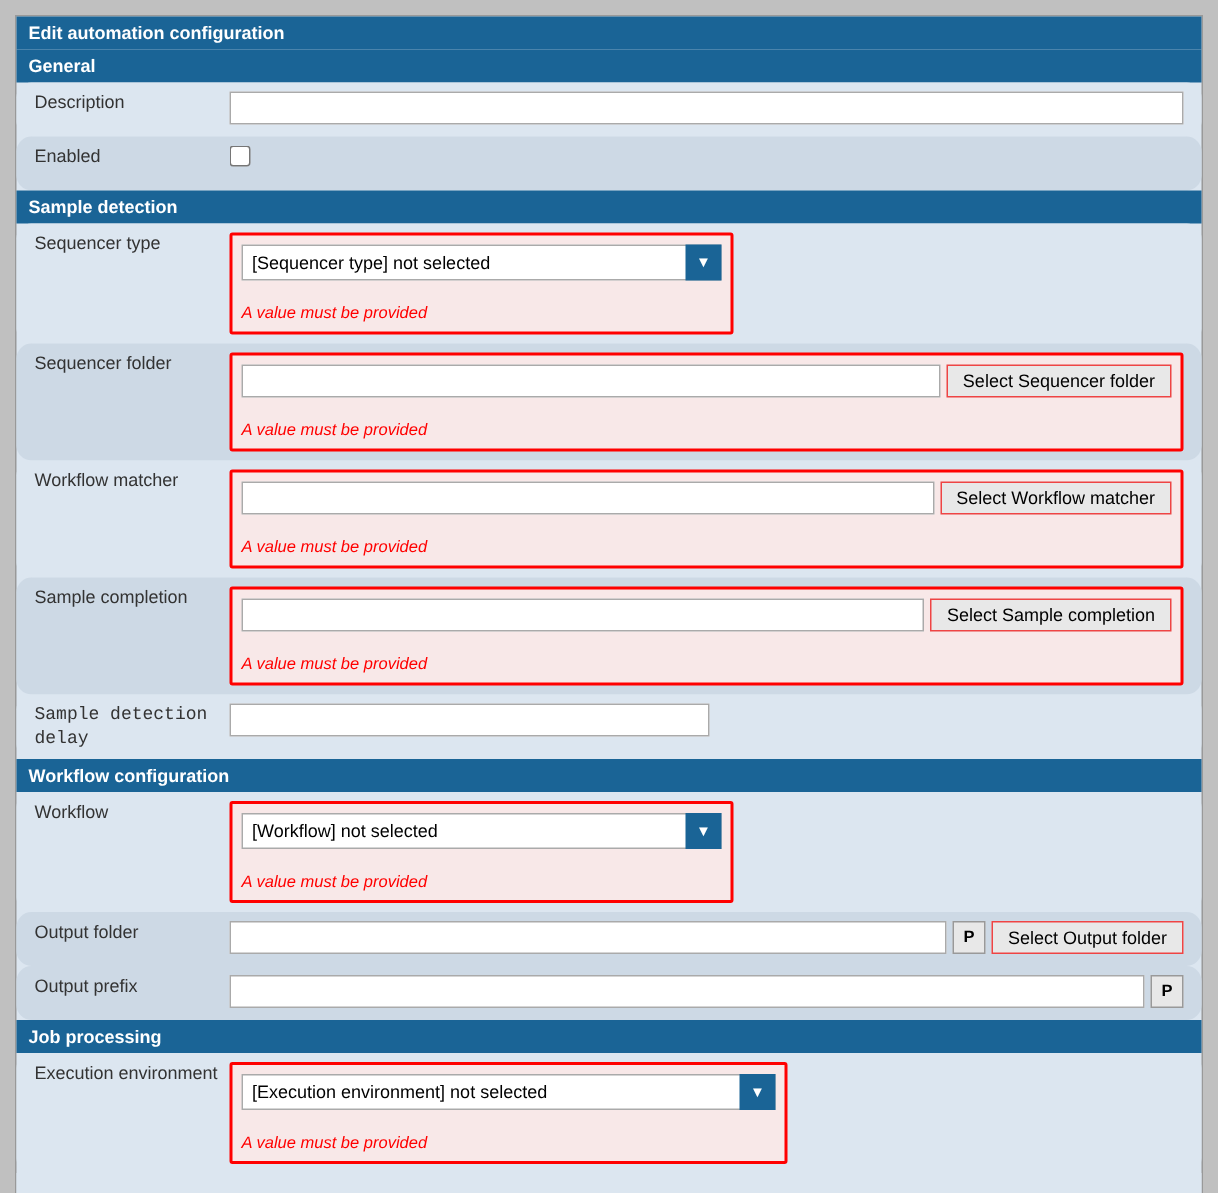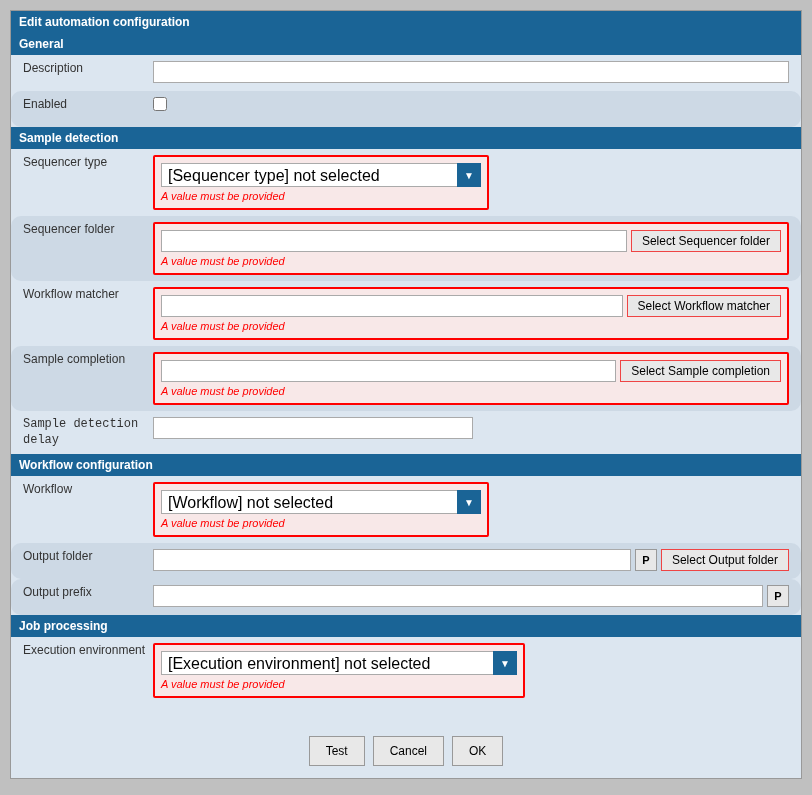--- a/index.html
+++ b/index.html
@@ -92,32 +92,32 @@
     .error-box {
       border: 2px solid red;
       padding: 6px;
       background: #f8e8e8;
       border-radius: 2px;
     }
     .error-text {
       color: red;
       font-size: 11px;
       font-style: italic;
-      margin-top: 3px;
+      margin-top: 16px;
     }
     .select-wrapper {
       position: relative;
       display: inline-block;
     }
     select {
       height: 24px;
       padding: 0 24px 0 6px;
       border: 1px solid #aaa;
       background: white;
-      font-size: 16px;
+      font-size: 12px;
       appearance: none;
       -webkit-appearance: none;
       cursor: pointer;
       outline: none;
       width: 100%;
     }
     .select-arrow {
       position: absolute;
       right: 0;
       top: 0;

